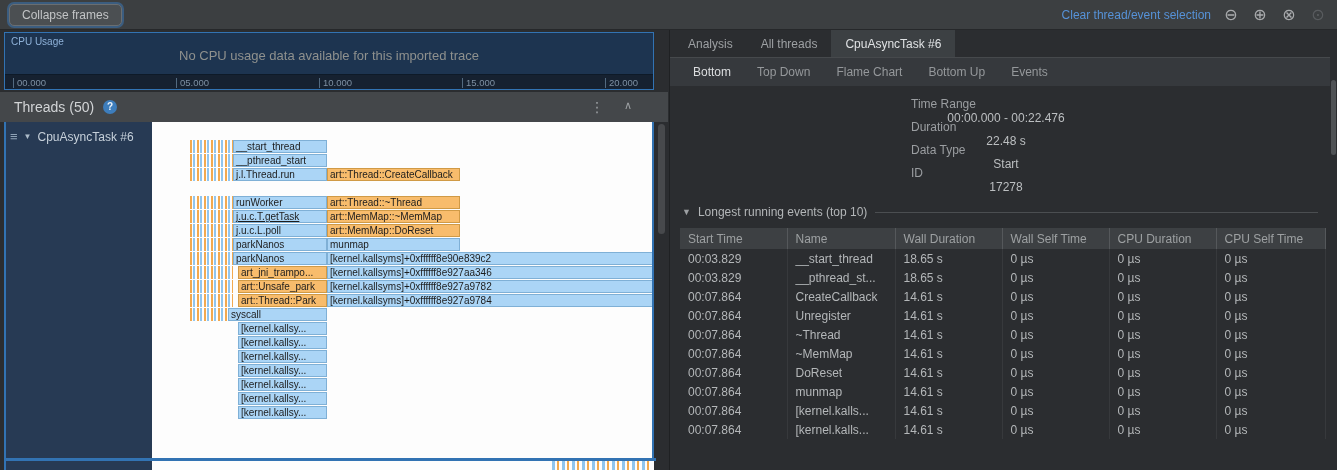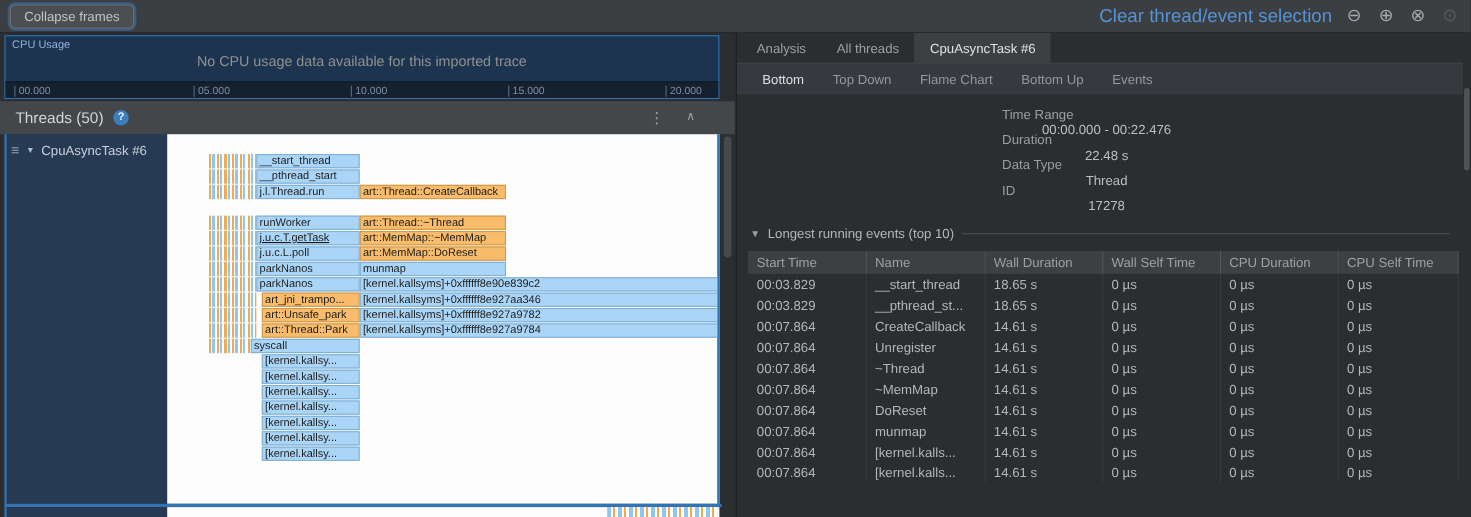--- a/index.html
+++ b/index.html
@@ -9,21 +9,21 @@
     font-family:"Liberation Sans", sans-serif; font-size:12px;
   }
 
   
   .topbar { position:absolute; left:0; top:0; width:1337px; height:30px;
     background:#3c3f41; border-bottom:1px solid #26282a; display:flex; align-items:center; }
   .btn-collapse { margin-left:9px; height:22px; padding:0 12px; background:#4b4f52;
     border:1px solid #6a6e71; box-shadow:0 0 0 2px rgba(58,118,180,.55); border-radius:5px;
     color:#c2c4c6; font-size:12px; font-family:inherit; cursor:pointer; }
   .topbar-right { margin-left:auto; display:flex; align-items:center; gap:11px; padding-right:10px; }
-  .clear-link { color:#5692d8; font-size:17px; text-decoration:none; cursor:pointer; }
+  .clear-link { color:#5692d8; font-size:12px; text-decoration:none; cursor:pointer; }
   .tb-icon { font-size:16px; color:#a9abad; width:18px; text-align:center; cursor:pointer; line-height:18px; }
   .tb-icon.disabled { color:#595c5f; }
 
   
   .left { position:absolute; left:0; top:30px; width:668px; height:440px; background:#2b2d30; }
 
   .cpu-panel { position:absolute; left:4px; top:2px; width:650px; height:58px;
     background:#1d3450; border:1px solid #3273b3; }
   .cpu-label { position:absolute; left:6px; top:3px; font-size:10px; color:#8fb2d9; }
   .cpu-msg { position:absolute; left:0; right:0; top:15px; text-align:center; font-size:13px; color:#8f918e; }
@@ -271,21 +271,21 @@
       <div class="sum-row">
         <span class="sum-label">Time Range</span>
         <span class="sum-value">00:00.000 - 00:22.476</span>
       </div>
       <div class="sum-row">
         <span class="sum-label">Duration</span>
         <span class="sum-value">22.48 s</span>
       </div>
       <div class="sum-row">
         <span class="sum-label">Data Type</span>
-        <span class="sum-value">Thread</span>
+        <span class="sum-value">Start</span>
       </div>
       <div class="sum-row">
         <span class="sum-label">ID</span>
         <span class="sum-value">17278</span>
       </div>
     </div>
 
   <div class="events-header">
     <span class="ev-chev">▼</span>
     <span class="ev-title">Longest running events (top 10)</span>

